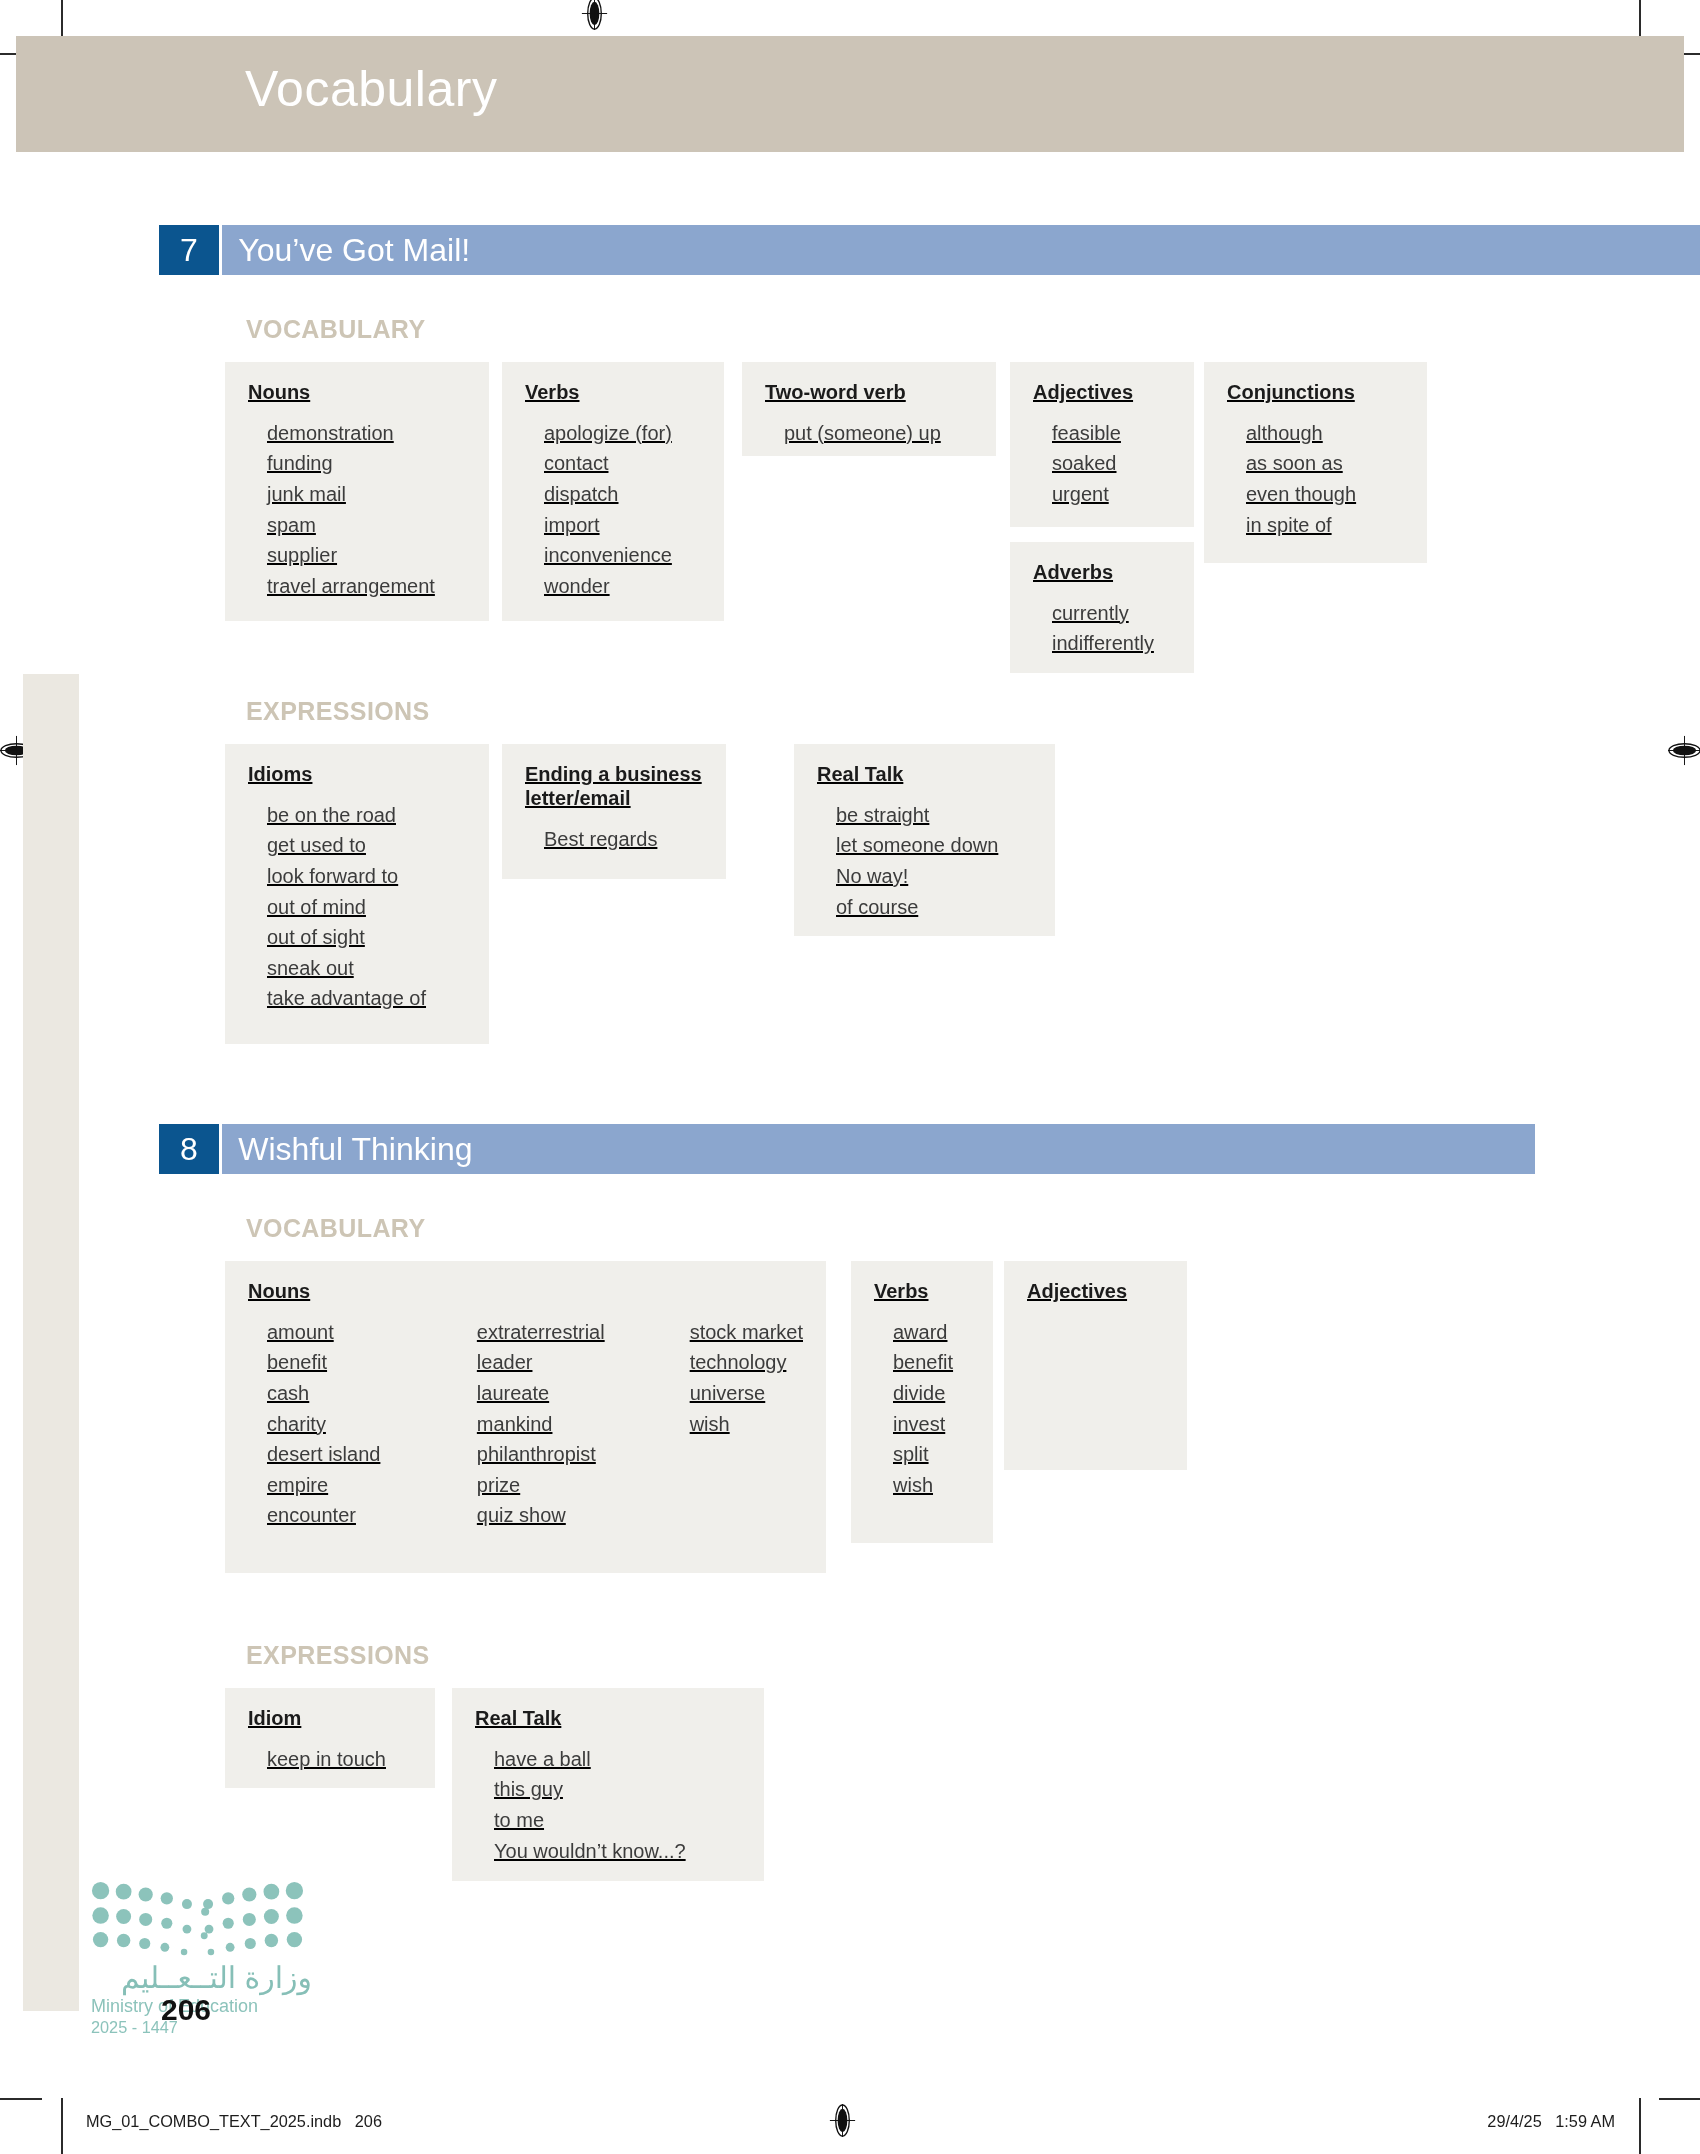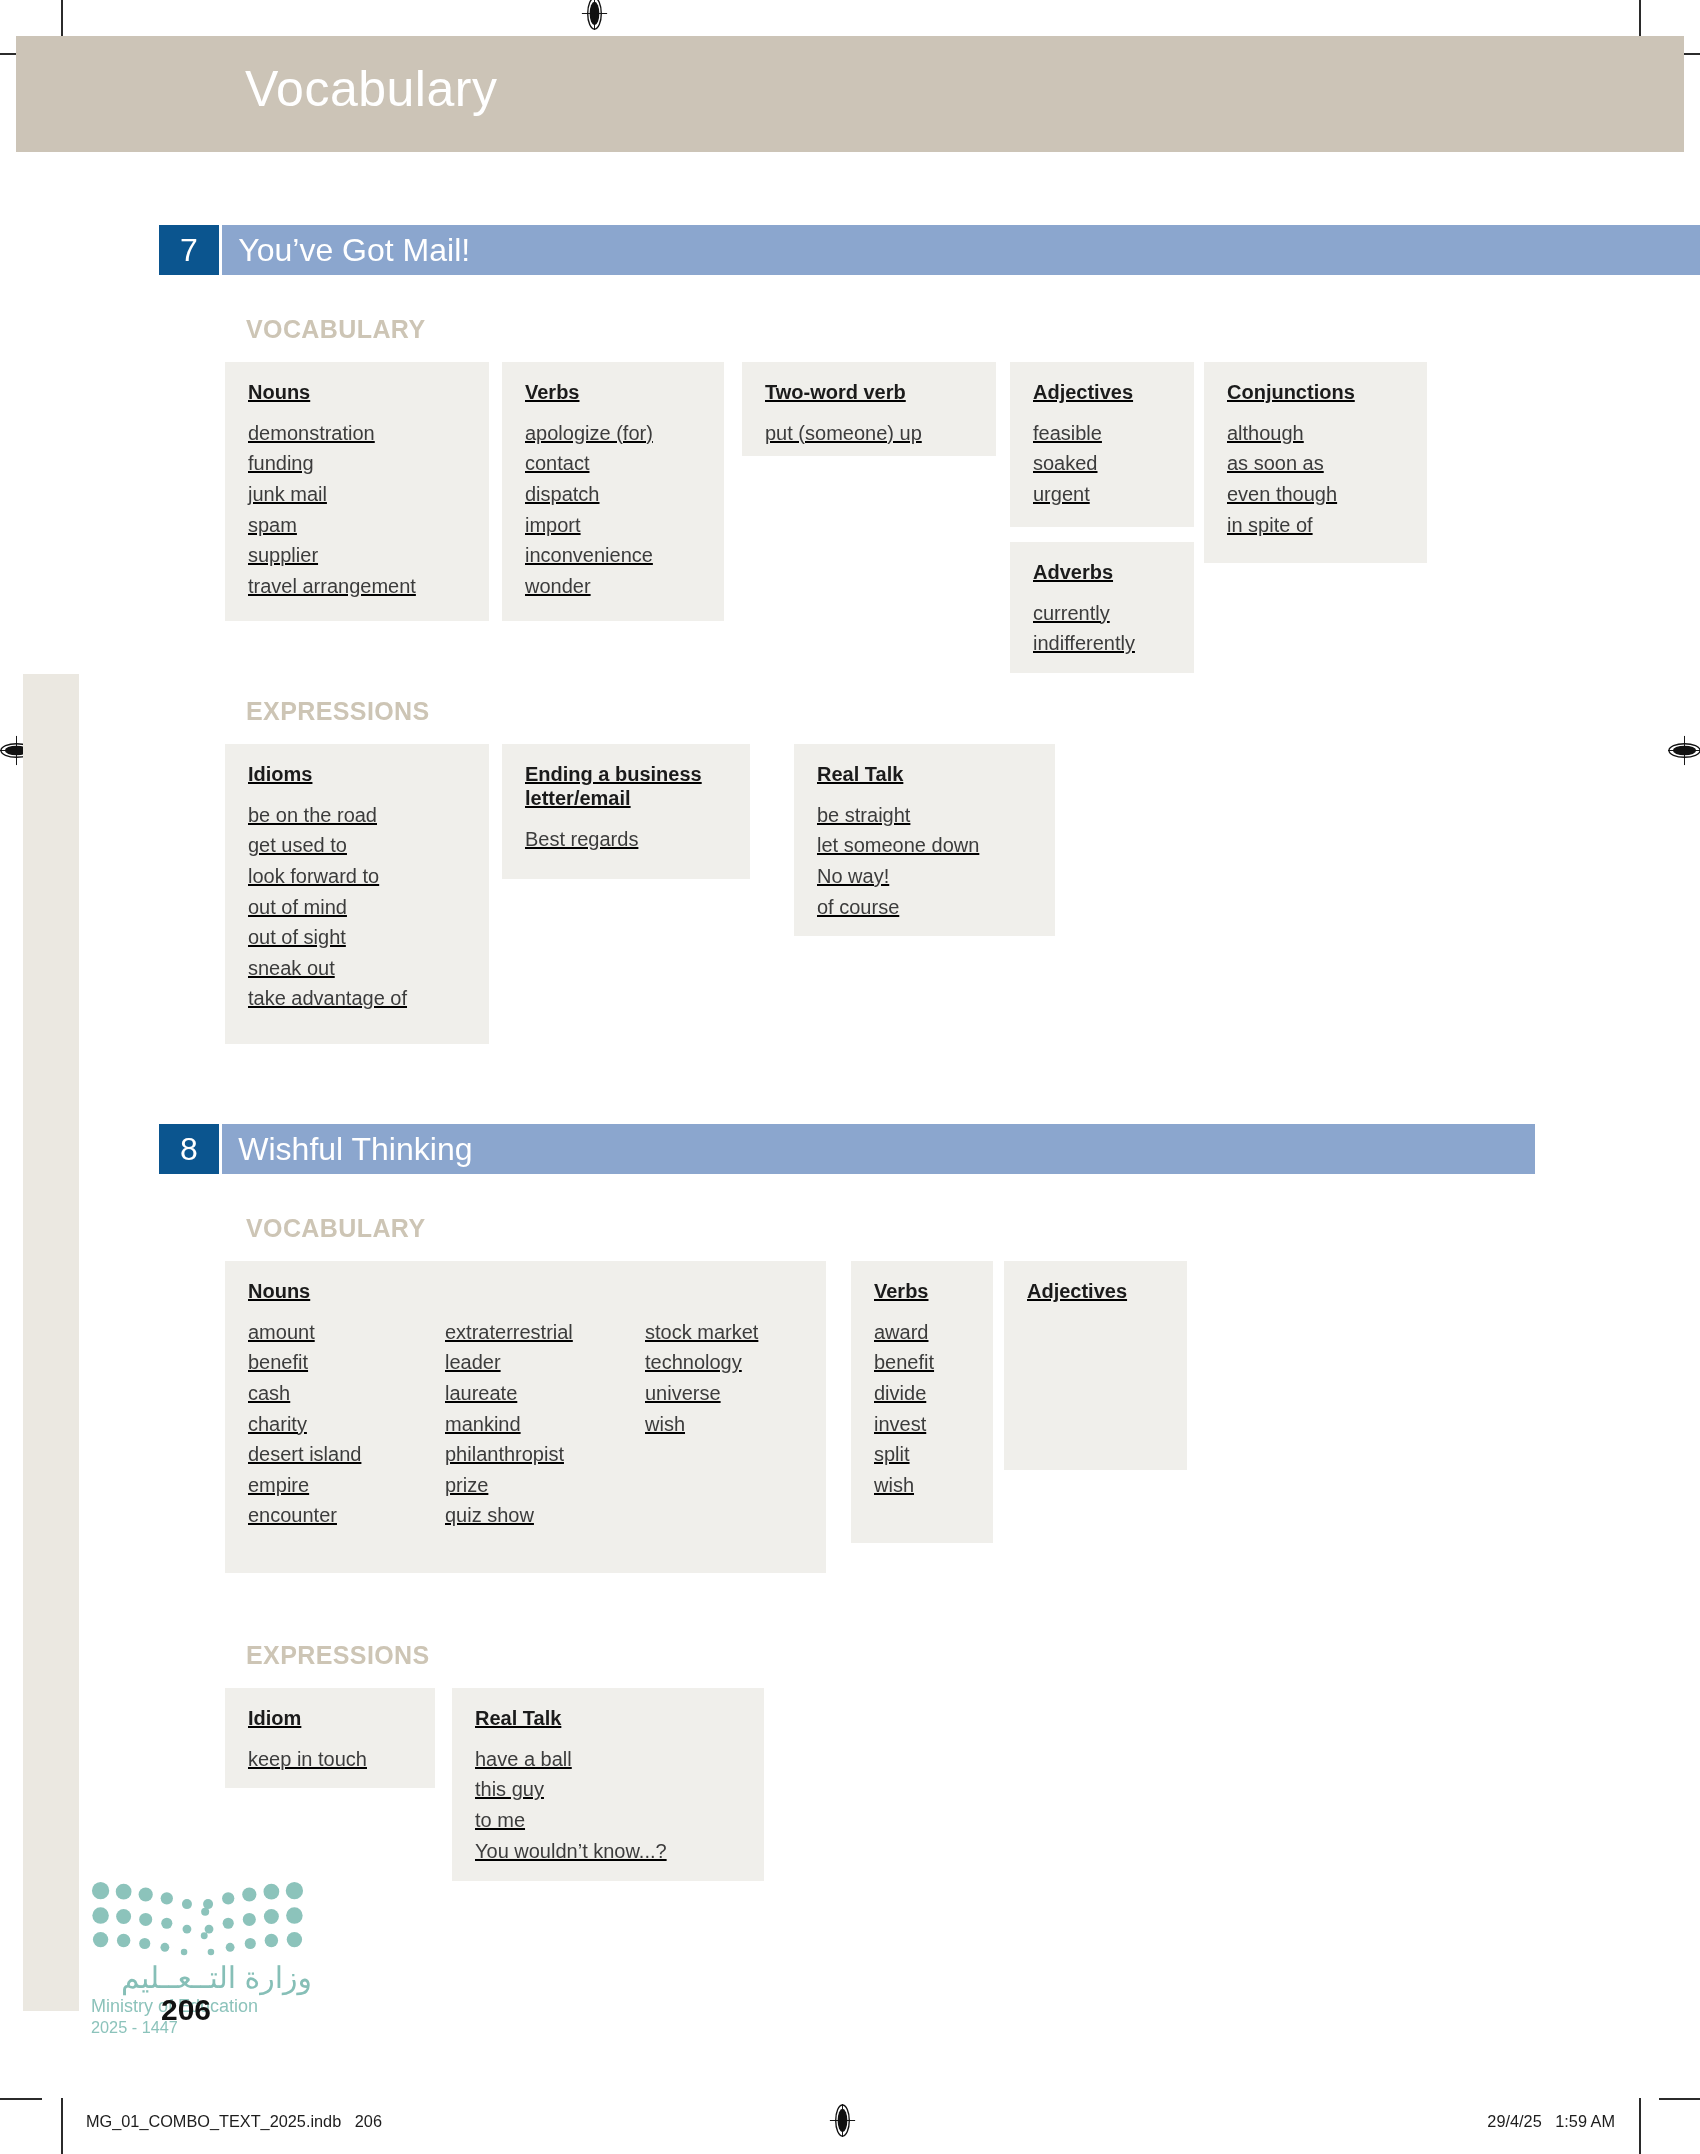--- a/index.html
+++ b/index.html
@@ -118,20 +118,21 @@
     font-size: 20px;
     color: #3c3c3c;
     line-height: 1.53;
   }
   .wbox .wlist .wcols {
     display: flex;
   }
   .wbox .wlist .wcol {
     display: flex;
     flex-direction: column;
+    margin-left: 19px;
   }
   .wbox .wlist .witem { white-space: nowrap; }
 
   
   #moe-logo {
     position: absolute;
     left: 91px;
     top: 1881px;
     width: 221px;
   }
@@ -327,21 +328,21 @@
         <span class="witem">look forward to</span>
         <span class="witem">out of mind</span>
         <span class="witem">out of sight</span>
         <span class="witem">sneak out</span>
         <span class="witem">take advantage of</span>
       </div>
     </div>
   </div>
 </div>
 
-<div class="wbox" style="left:502px; top:744px; width:248px; height:135px;">
+<div class="wbox" style="left:502px; top:744px; width:224px; height:135px;">
   <div class="wbox-title" style="max-width:188px;">Ending a business letter/email</div>
   <div class="wlist">
     <div class="wcols">
       <div class="wcol">
         <span class="witem">Best regards</span>
       </div>
     </div>
   </div>
 </div>
 

